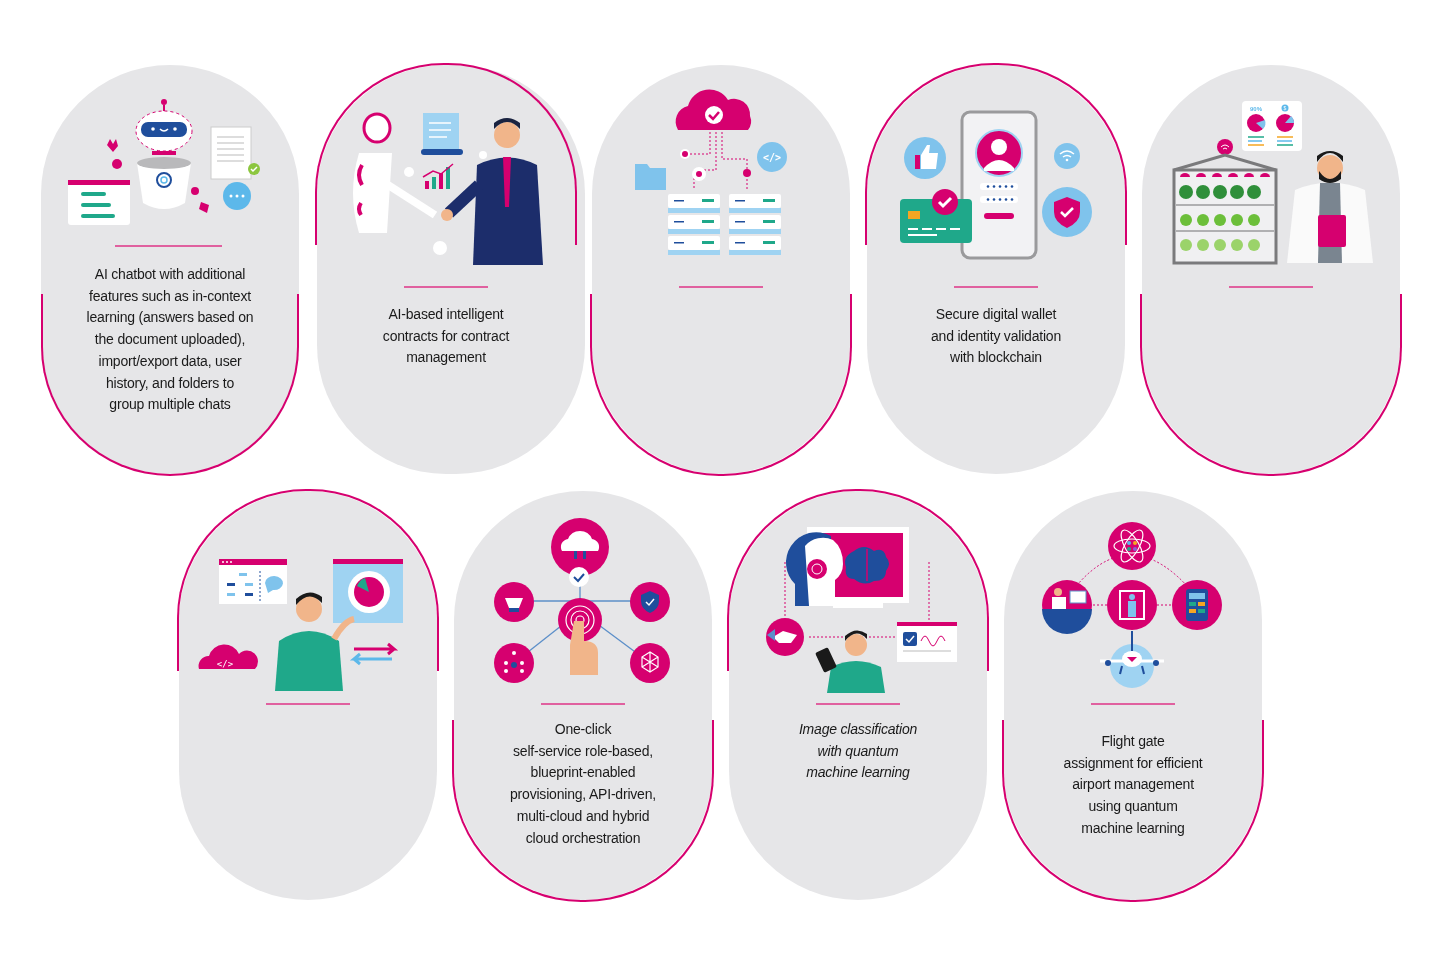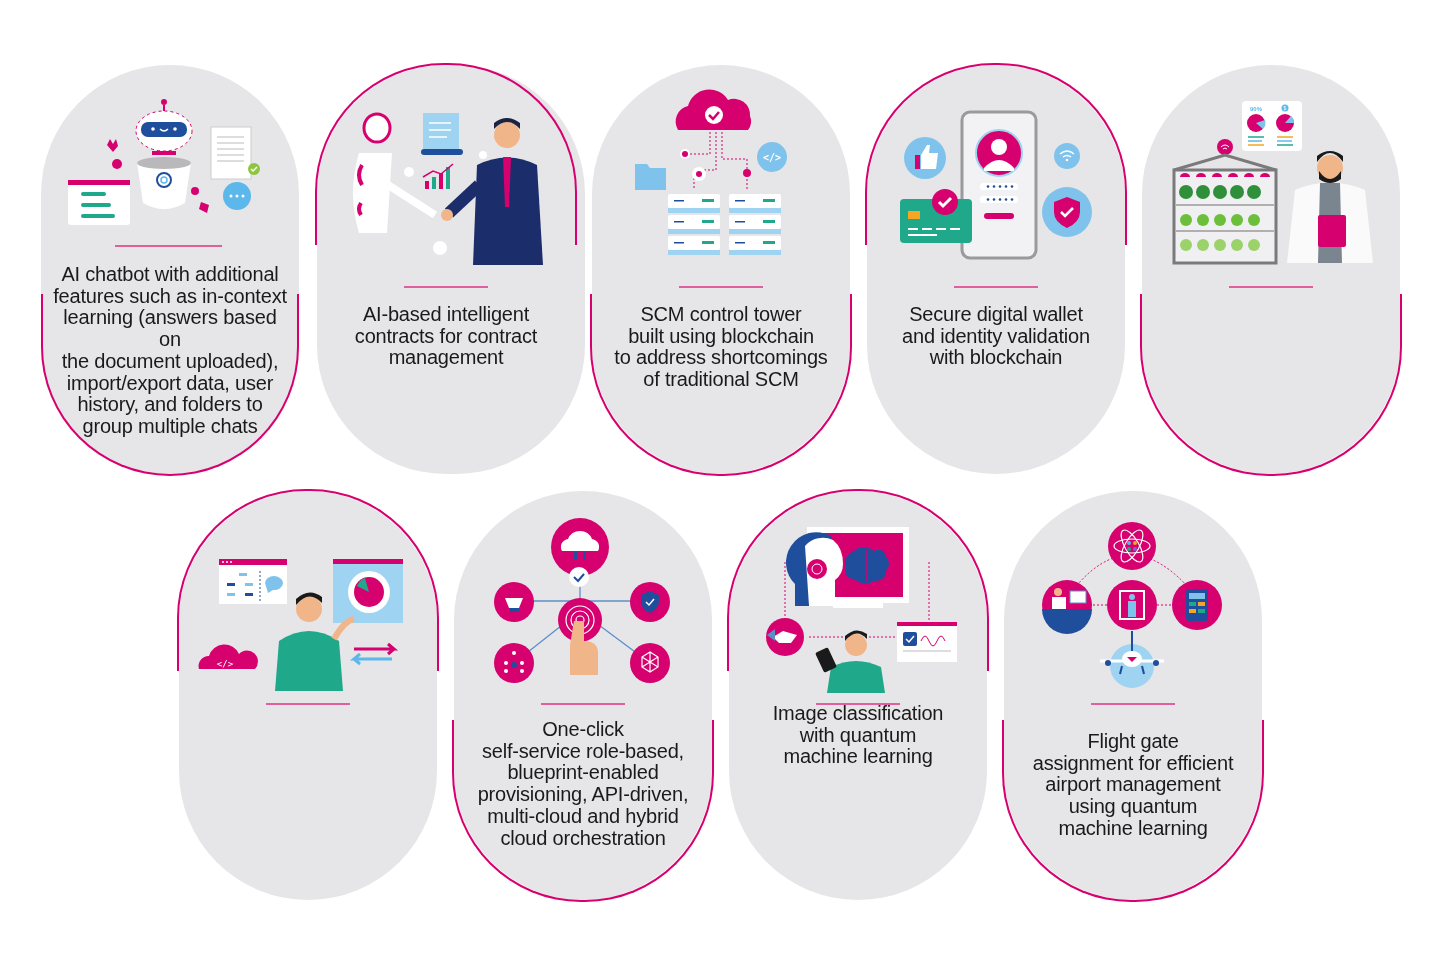--- a/index.html
+++ b/index.html
@@ -5,21 +5,21 @@
   html, body { margin:0; padding:0; }
   body { width:1440px; height:960px; background:#ffffff; position:relative; overflow:hidden;
          font-family:"Liberation Sans", "DejaVu Sans", sans-serif; }
   .card { position:absolute; width:258px; height:409px; border-radius:129px; background:#e6e6e8; }
   .outline { position:absolute; left:-2px; width:258px; border:2px solid #d6006f; pointer-events:none; }
   .outline.top { top:-2px; height:180px; border-bottom:none; border-radius:129px 129px 0 0; }
   .outline.bottom { bottom:-2px; height:180px; border-top:none; border-radius:0 0 129px 129px; }
   .illus { position:absolute; left:0; top:0; width:258px; height:215px; }
   .divider { position:absolute; left:87px; width:84px; height:2px; background:#e0609f; }
   .label { position:absolute; left:10px; width:238px; text-align:center; color:#1a1a1a;
-           font-size:20px; line-height:21.7px; letter-spacing:-0.2px; }
+           font-size:14px; line-height:21.7px; letter-spacing:-0.2px; }
   svg { display:block; }
 </style>
 </head>
 <body>
 
 <div class="card" style="left:41px; top:65px;">
   <div class="outline bottom" style="left:0;width:254px;"></div>
   <div class="illus">
     <svg width="258" height="180" viewBox="0 0 258 180">
 
@@ -171,26 +171,20 @@
             <rect x="82" y="156" width="10" height="1.5"></rect>
             <rect x="82" y="177" width="10" height="1.5"></rect>
             <rect x="143" y="135" width="10" height="1.5"></rect>
             <rect x="143" y="156" width="10" height="1.5"></rect>
             <rect x="143" y="177" width="10" height="1.5"></rect>
           </g>
       </g>
     </svg>
   </div>
   <div class="divider" style="top:221px;"></div>
-  <div class="label" style="top:239px;">
-    <div>SCM control tower</div>
-    <div>built using blockchain</div>
-    <div>to address shortcomings</div>
-    <div>of traditional SCM</div>
-  </div>
 </div>
 
 <div class="card" style="left:867px; top:65px;">
   <div class="outline top"></div>
   <div class="illus">
     <svg width="258" height="220" viewBox="0 0 258 220">
 
       <rect x="95" y="47" width="74" height="146" rx="8" fill="#f2f2f4" stroke="#9a9a9c" stroke-width="3"></rect>
       <circle cx="132" cy="88" r="23" fill="#d6006f" stroke="#9fd3f2" stroke-width="2"></circle>
       <circle cx="132" cy="82" r="8" fill="#fff"></circle>
@@ -436,21 +430,21 @@
       <path d="M177 148 l3 3 l5 -6" stroke="#fff" stroke-width="1.5" fill="none"></path>
       <path d="M192 150 q4 -10 8 0 q4 10 8 0 q4 -10 8 0" stroke="#d6006f" stroke-width="1" fill="none"></path>
       <line x1="174" y1="160" x2="222" y2="160" stroke="#bbb"></line>
       <path d="M102 176 q25 -12 50 0 l4 26 l-58 0 z" fill="#1fa88a"></path>
       <circle cx="127" cy="154" r="11" fill="#f1b58a"></circle>
       <path d="M116 150 q11 -14 22 -2 l0 -5 q-11 -8 -22 2 z" fill="#1a1a1a"></path>
       <rect x="90" y="158" width="14" height="22" rx="2" transform="rotate(-25 97 169)" fill="#1a1a1a"></rect>
     </svg>
   </div>
   <div class="divider" style="top:212px;"></div>
-  <div class="label" style="top:212px;">
+  <div class="label" style="top:228px;font-style:italic;">
     <div>Image classification</div>
     <div>with quantum</div>
     <div>machine learning</div>
   </div>
 </div>
 
 <div class="card" style="left:1004px; top:491px;">
   <div class="outline bottom"></div>
   <div class="illus">
     <svg width="258" height="220" viewBox="0 0 258 220">

